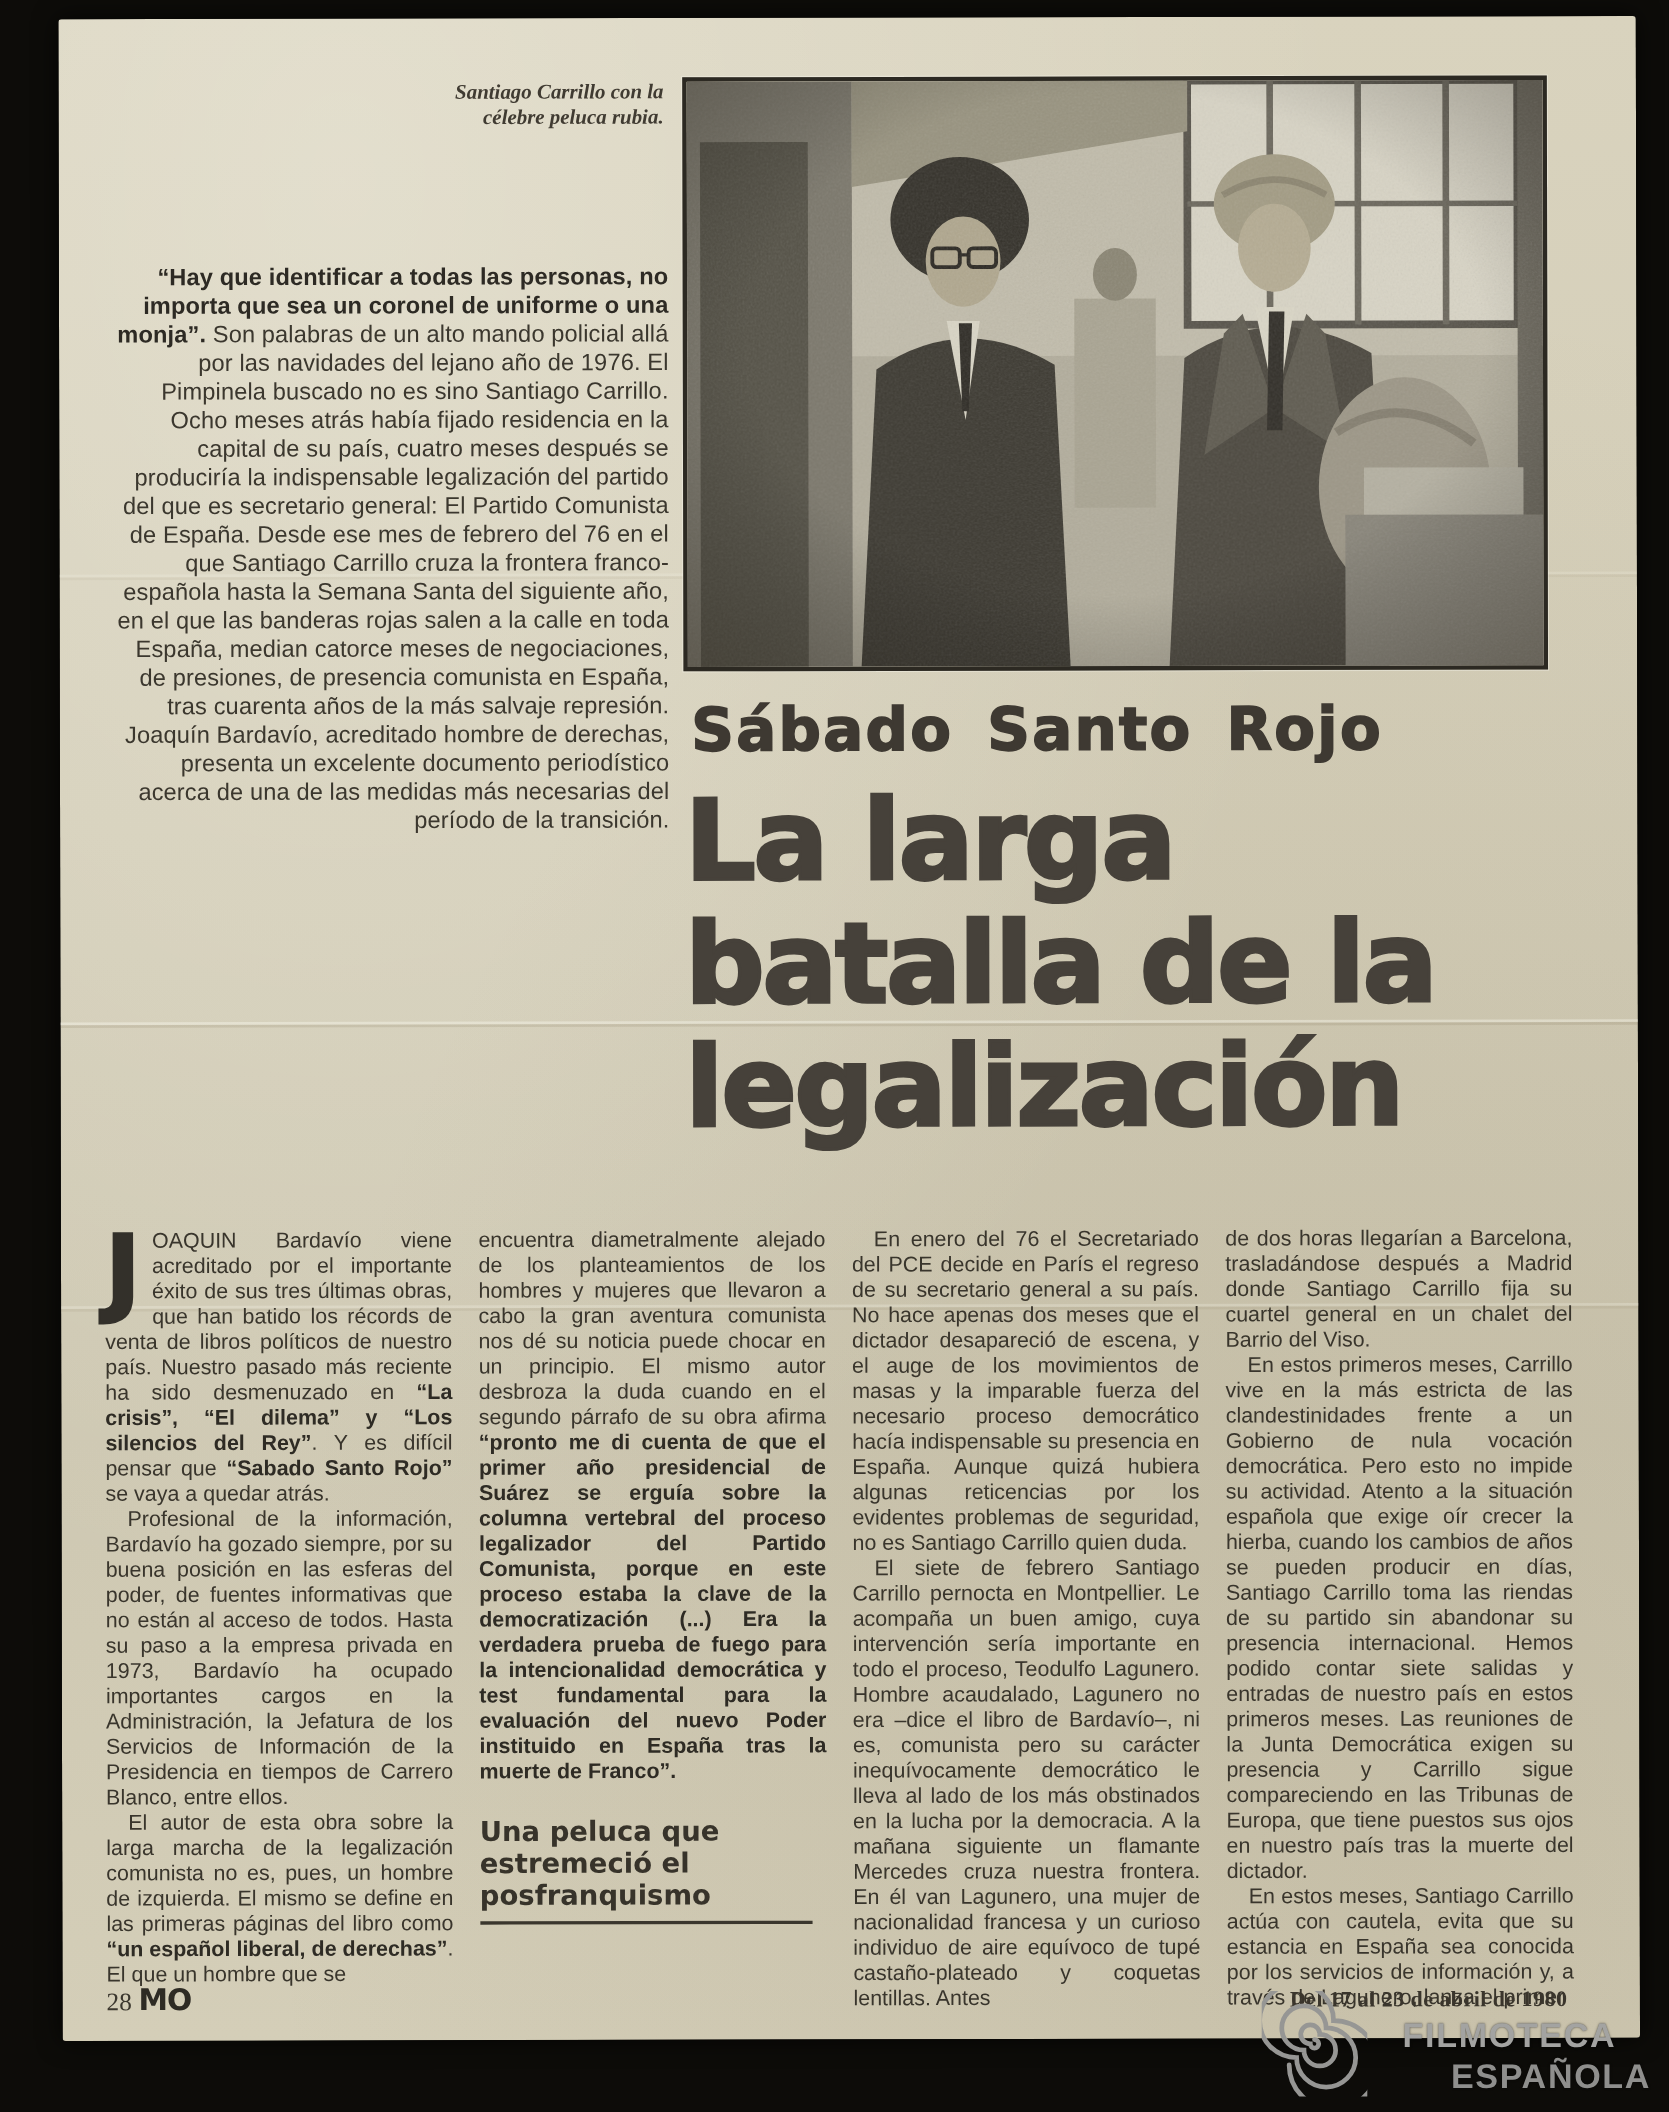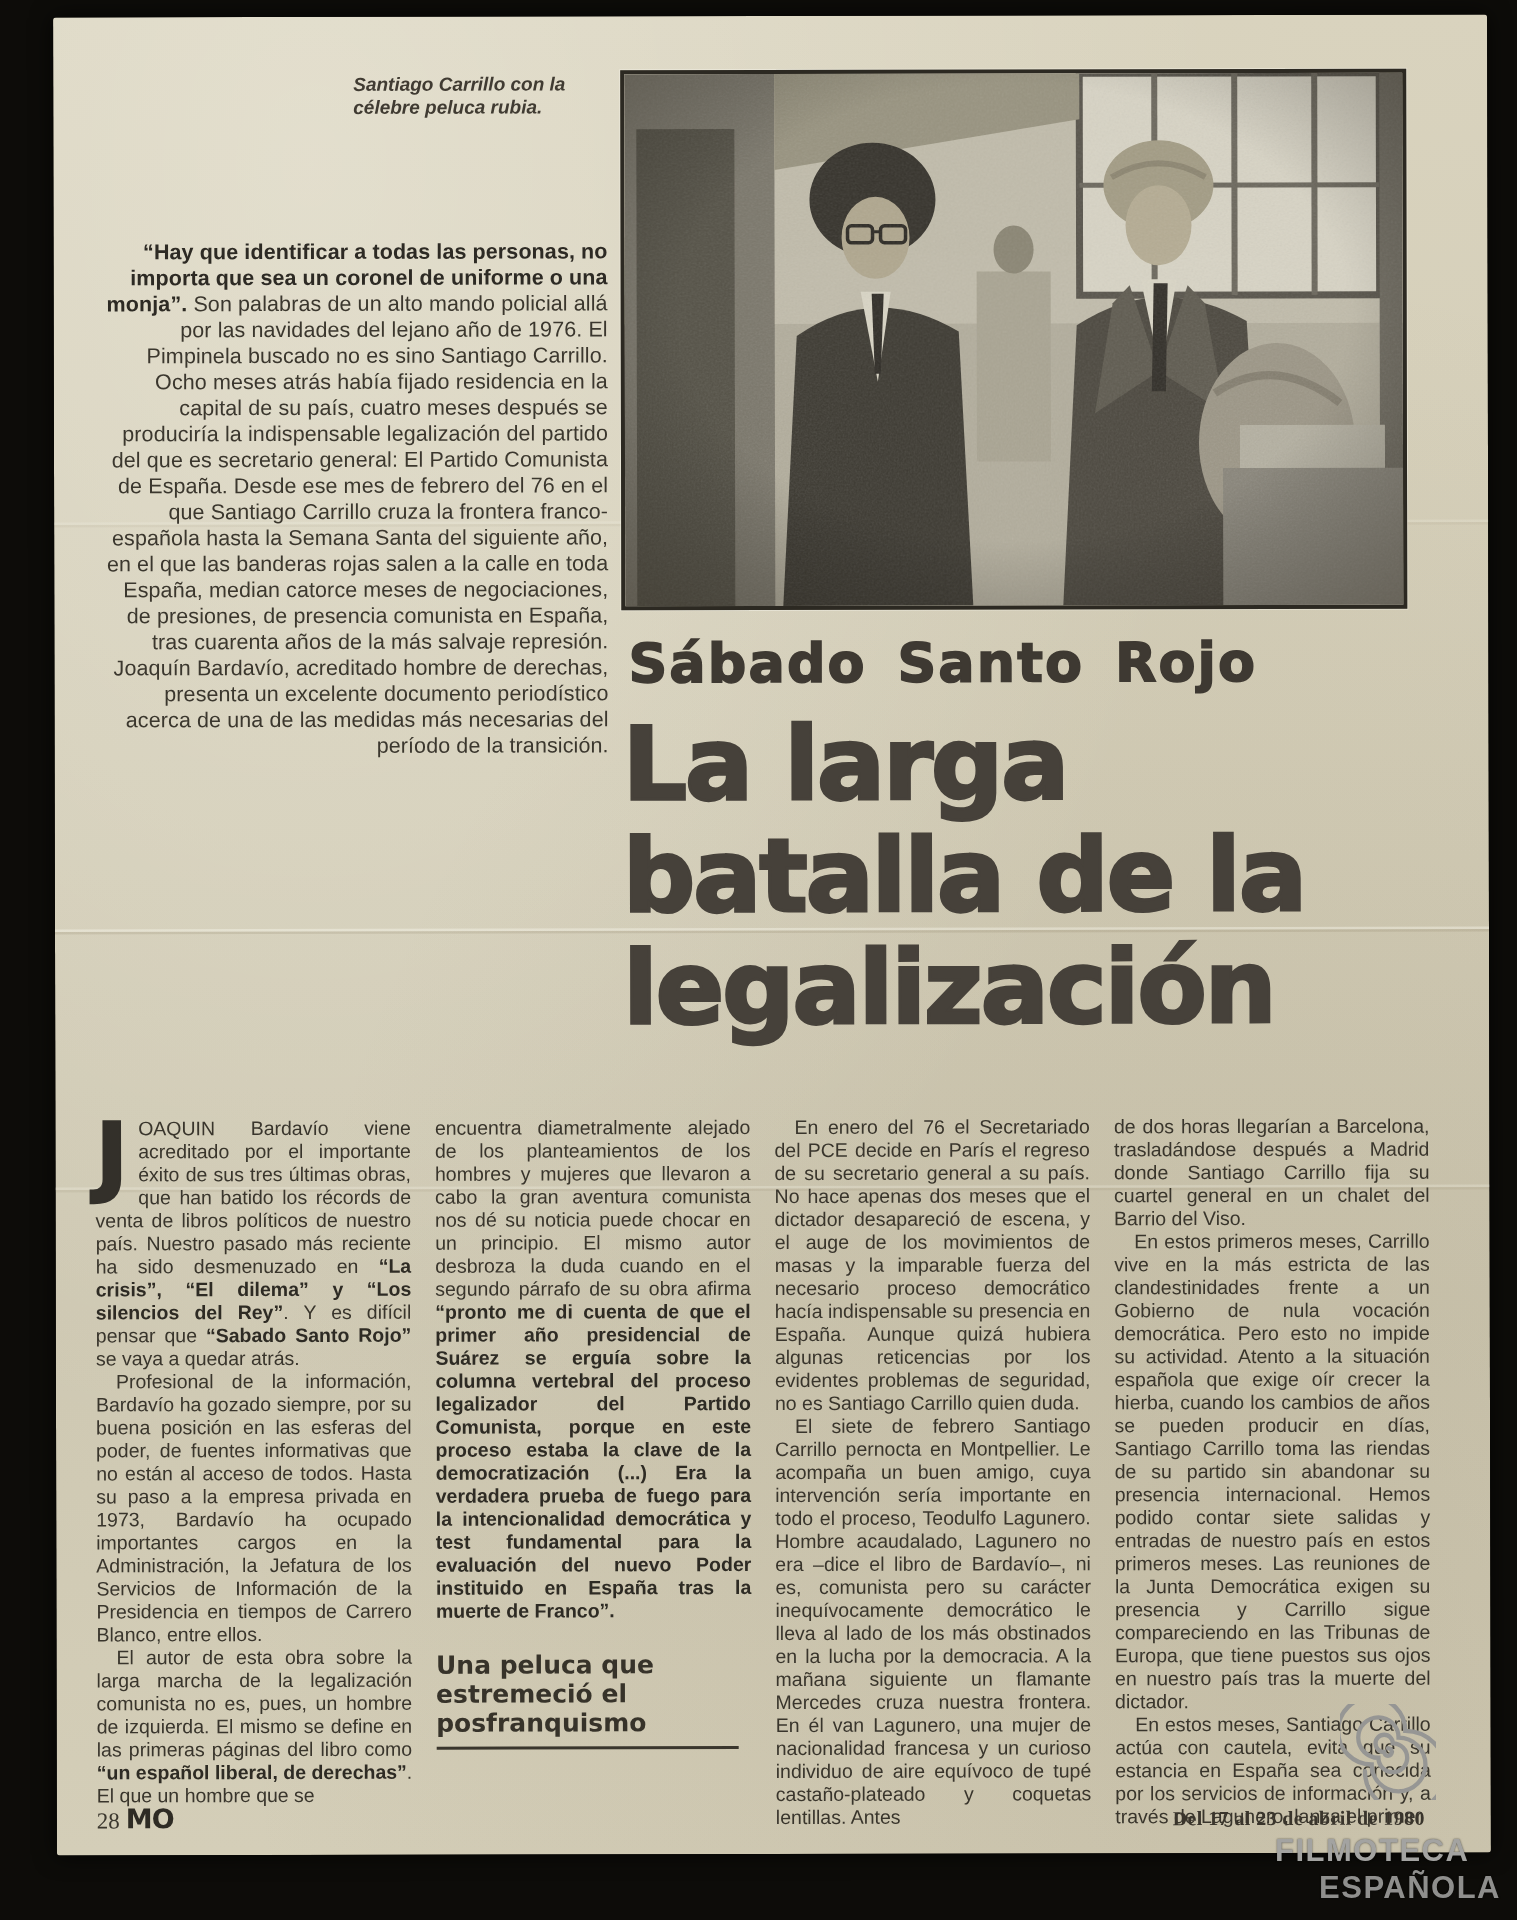--- a/index.html
+++ b/index.html
@@ -26,22 +26,22 @@
   .crease{position:absolute;left:0;right:0;height:5px;pointer-events:none;
     background:linear-gradient(180deg, rgba(255,255,246,.55) 0 2px, rgba(110,95,65,.22) 3px 5px);
     opacity:.65;}
   .crease.c1{top:912px;}
   .crease.c2{top:1170px;opacity:.4;}
   .crease.c3{top:505px;opacity:.28;}
 
   
   .photo-caption{
     position:absolute;left:300px;top:56px;width:250px;
-    text-align:left;font-style:italic;font-weight:bold;
-    font-size:19px;line-height:23px;color:#403b32;
+    text-align:right;font-style:italic;font-weight:bold;
+    font-size:19px;line-height:23px;color:#403b32;font-family:Liberation Serif, serif;
   }
   .photo{
     position:absolute;left:567px;top:54px;width:778px;height:532px;
     border:4px solid #2c2922;background:#b3ae9d;
     box-shadow:0 0 0 1px rgba(255,255,250,.35);
   }
   .photo svg{display:block;}
 
   
   .intro{
@@ -101,21 +101,21 @@
   }
   .footer-right{
     position:absolute;right:66px;top:1792px;
     font-family:"Liberation Serif", serif;font-weight:bold;
     font-size:20px;color:#3a352c;letter-spacing:.4px;
   }
 
   
   .watermark{
     position:absolute;right:16px;bottom:14px;z-index:6;
-    display:flex;align-items:center;gap:32px;flex-direction:column;
+    display:flex;align-items:flex-end;gap:32px;
   }
   .wm-text{
     font-family:"Liberation Sans", sans-serif;font-weight:bold;
     font-size:31px;line-height:37px;letter-spacing:1.5px;color:#a3a3a1;
     text-shadow:0 0 2px rgba(0,0,0,.6);
   }
   .wm-text .l2{color:#8f8f8d;margin-left:44px;}
 </style>
 </head>
 <body>

